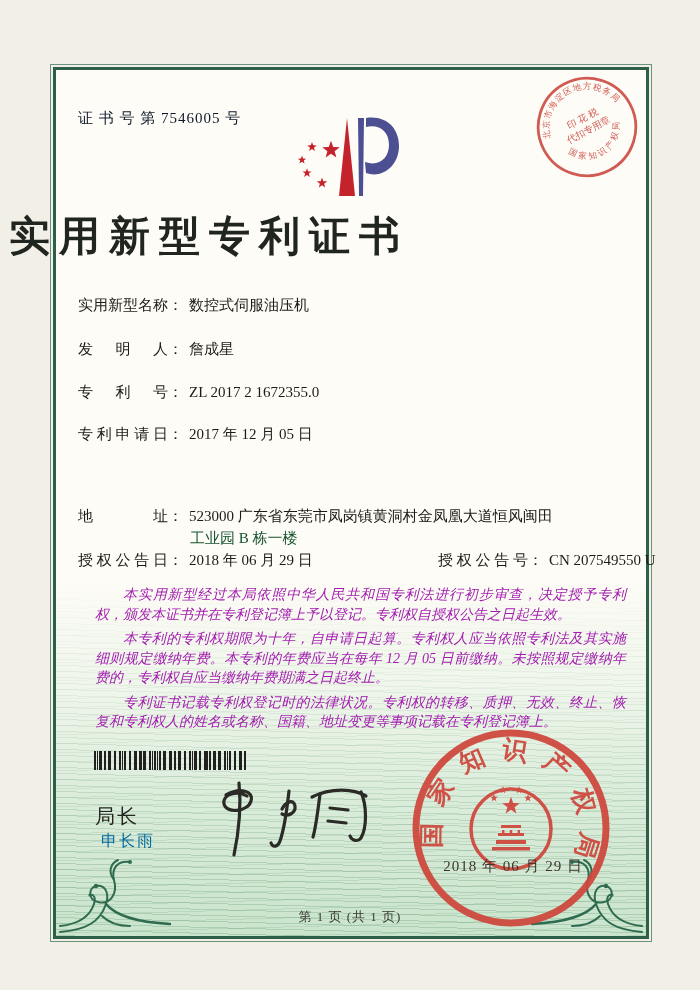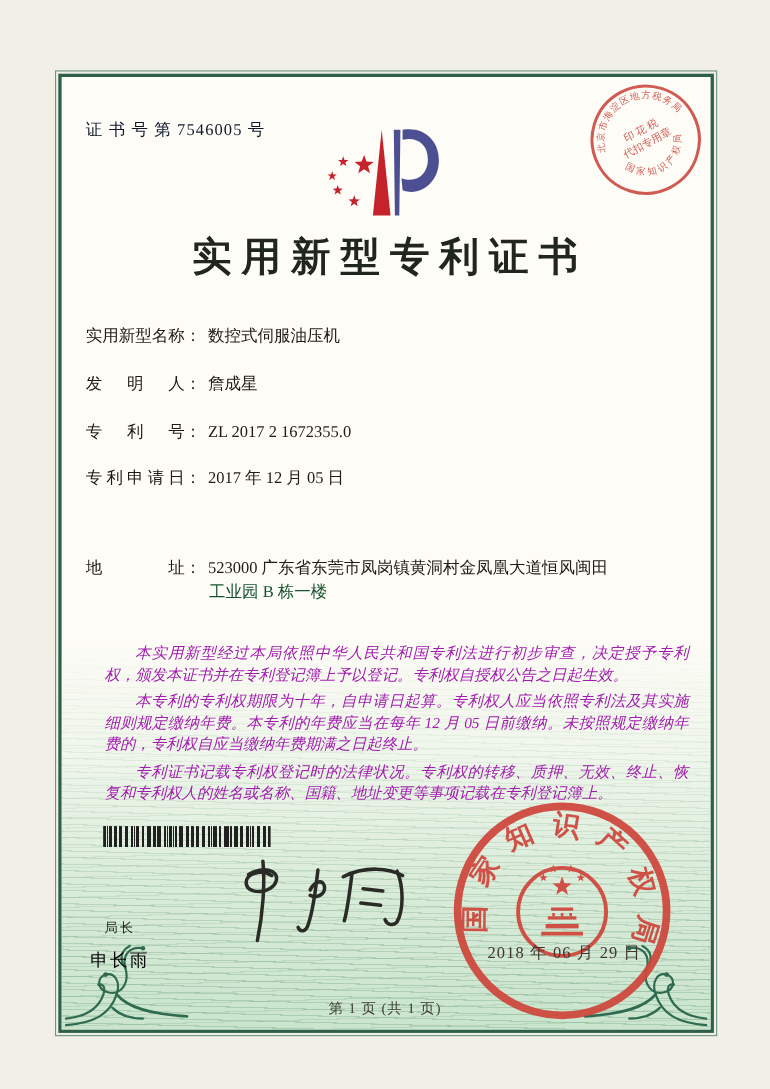--- a/index.html
+++ b/index.html
@@ -39,22 +39,22 @@
   .flourish{position:absolute;bottom:0;width:118px;height:80px;z-index:2;}
   .flourish.left{left:0;}
   .flourish.right{right:0;transform:scaleX(-1);}
   
   .cert-no{
     position:absolute;left:78px;top:109px;
     font-size:15px;color:#0f172a;letter-spacing:1px;z-index:3;
   }
   .logo{position:absolute;left:281px;top:110px;width:140px;height:92px;z-index:3;}
   .title{
-    position:absolute;left:0;right:0;top:209px;text-align:center;
-    font-size:36px;font-weight:600;color:#20261f;letter-spacing:9px;
+    position:absolute;left:0;right:0;top:209px;text-align:left;
+    font-size:41px;font-weight:600;color:#20261f;letter-spacing:9px;
     text-indent:9px;z-index:3;
   }
   .row{position:absolute;left:78px;font-size:15px;color:#1d1b16;z-index:3;white-space:nowrap;}
   .flabel{
     display:inline-block;width:90px;
     text-align:justify;text-align-last:justify;
     vertical-align:top;
   }
   .colon{display:inline-block;margin:0 2px 0 0;}
   .fvalue{display:inline-block;margin-left:4px;}
@@ -69,22 +69,22 @@
   .body-text p{margin:0 0 5px 0;text-indent:2em;}
   
   .barcode{
     position:absolute;left:94px;top:751px;width:152px;height:19px;z-index:3;
     background:
       repeating-linear-gradient(90deg,#20201e 0 2px,transparent 2px 5px),
       repeating-linear-gradient(90deg,#20201e 0 1px,transparent 1px 7px),
       repeating-linear-gradient(90deg,transparent 0 3px,#20201e 3px 4px,transparent 4px 11px);
   }
   
-  .sig-title{position:absolute;left:95px;top:835px;font-size:12px;color:#242420;z-index:3;letter-spacing:2px;}
-  .sig-name{position:absolute;left:82px;top:831px;font-size:16px;color:#000000;z-index:3;letter-spacing:2px;margin-top:32px;}
+  .sig-title{position:absolute;left:95px;top:803px;font-size:20px;color:#242420;z-index:3;letter-spacing:2px;}
+  .sig-name{position:absolute;left:101px;top:831px;font-size:16px;color:#0369a1;z-index:3;letter-spacing:2px;}
   .sig-hand{position:absolute;left:196px;top:778px;width:180px;height:82px;z-index:3;}
   
   .seal{position:absolute;left:408px;top:727px;width:206px;height:202px;z-index:4;opacity:.93;}
   .seal-date{
     position:absolute;left:420px;top:857px;width:186px;text-align:center;
     font-size:15px;color:#403630;letter-spacing:1px;z-index:5;
   }
   .tax-stamp{position:absolute;left:534px;top:74px;width:106px;height:106px;z-index:3;opacity:.9;}
   .footer-page{
     position:absolute;left:0;right:0;top:896px;text-align:center;
@@ -162,20 +162,26 @@
   <div class="row" style="top:383px">
     <span class="flabel">专利号</span><span class="colon">：</span><span class="fvalue">ZL 2017 2 1672355.0</span>
   </div>
   <div class="row" style="top:425px">
     <span class="flabel">专利申请日</span><span class="colon">：</span><span class="fvalue">2017 年 12 月 05 日</span>
   </div>
   <div class="row" style="top:507px">
     <span class="flabel">地址</span><span class="colon">：</span><span class="fvalue">523000  广东省东莞市凤岗镇黄洞村金凤凰大道恒风闽田</span>
   </div>
   <div class="addr2">工业园 B 栋一楼</div>
+  <div class="row" style="top:551px">
+    <span class="flabel">授权公告日</span><span class="colon">：</span><span class="fvalue">2018 年 06 月 29 日</span>
+    <span class="grant-no">
+      <span class="flabel">授权公告号</span><span class="colon">：</span><span class="fvalue">CN 207549550 U</span>
+    </span>
+  </div>
 
   <div class="body-text">
     <p>本实用新型经过本局依照中华人民共和国专利法进行初步审查，决定授予专利权，颁发本证书并在专利登记簿上予以登记。专利权自授权公告之日起生效。</p>
     <p>本专利的专利权期限为十年，自申请日起算。专利权人应当依照专利法及其实施细则规定缴纳年费。本专利的年费应当在每年 12 月 05 日前缴纳。未按照规定缴纳年费的，专利权自应当缴纳年费期满之日起终止。</p>
     <p>专利证书记载专利权登记时的法律状况。专利权的转移、质押、无效、终止、恢复和专利权人的姓名或名称、国籍、地址变更等事项记载在专利登记簿上。</p>
   </div>
 
   <div class="barcode"></div>
 
   <div class="sig-title">局长</div>

